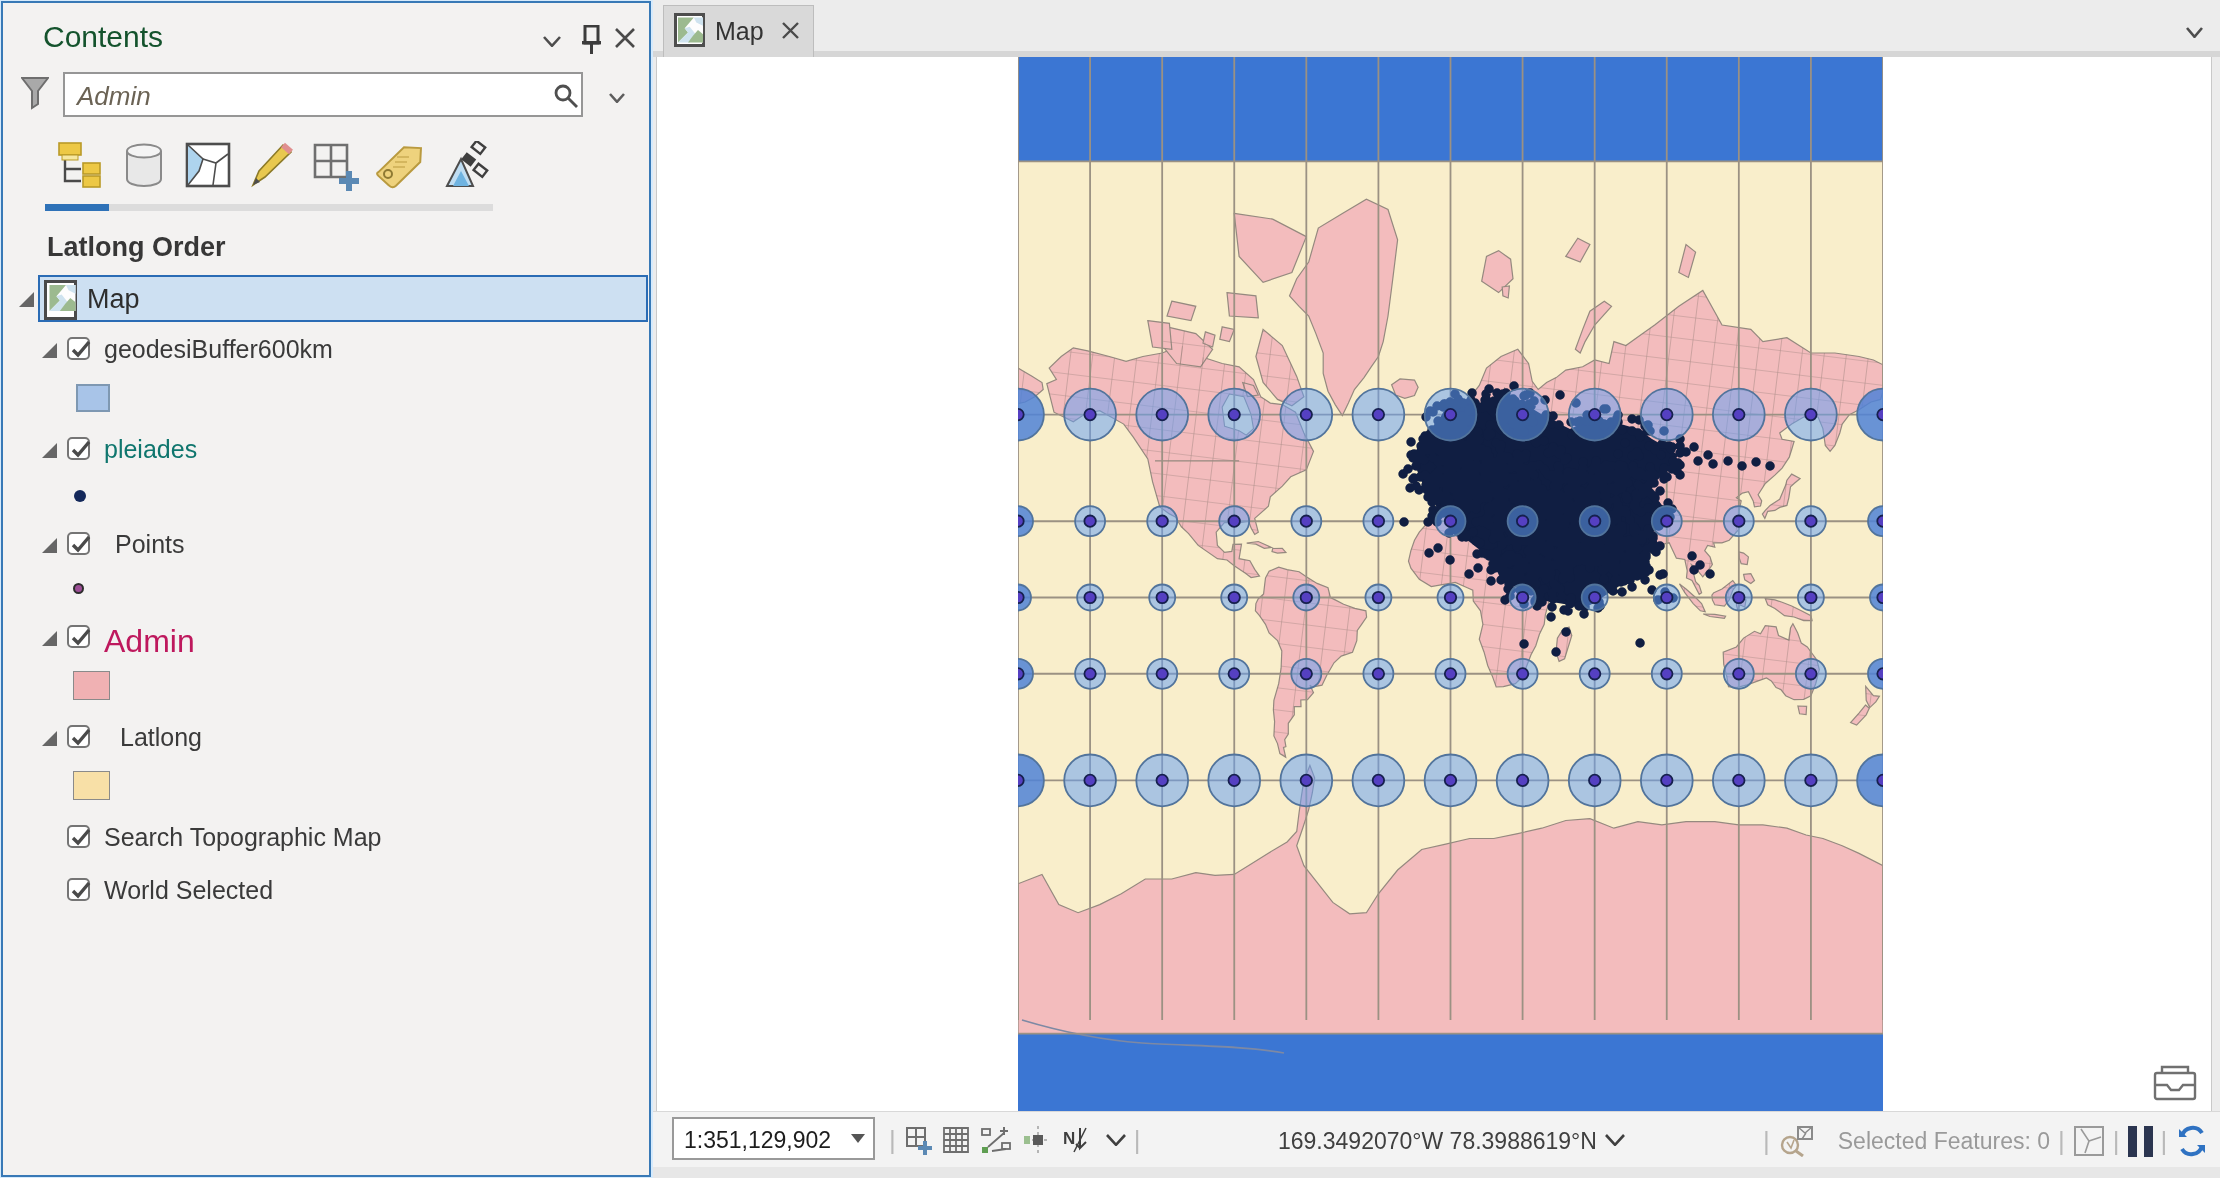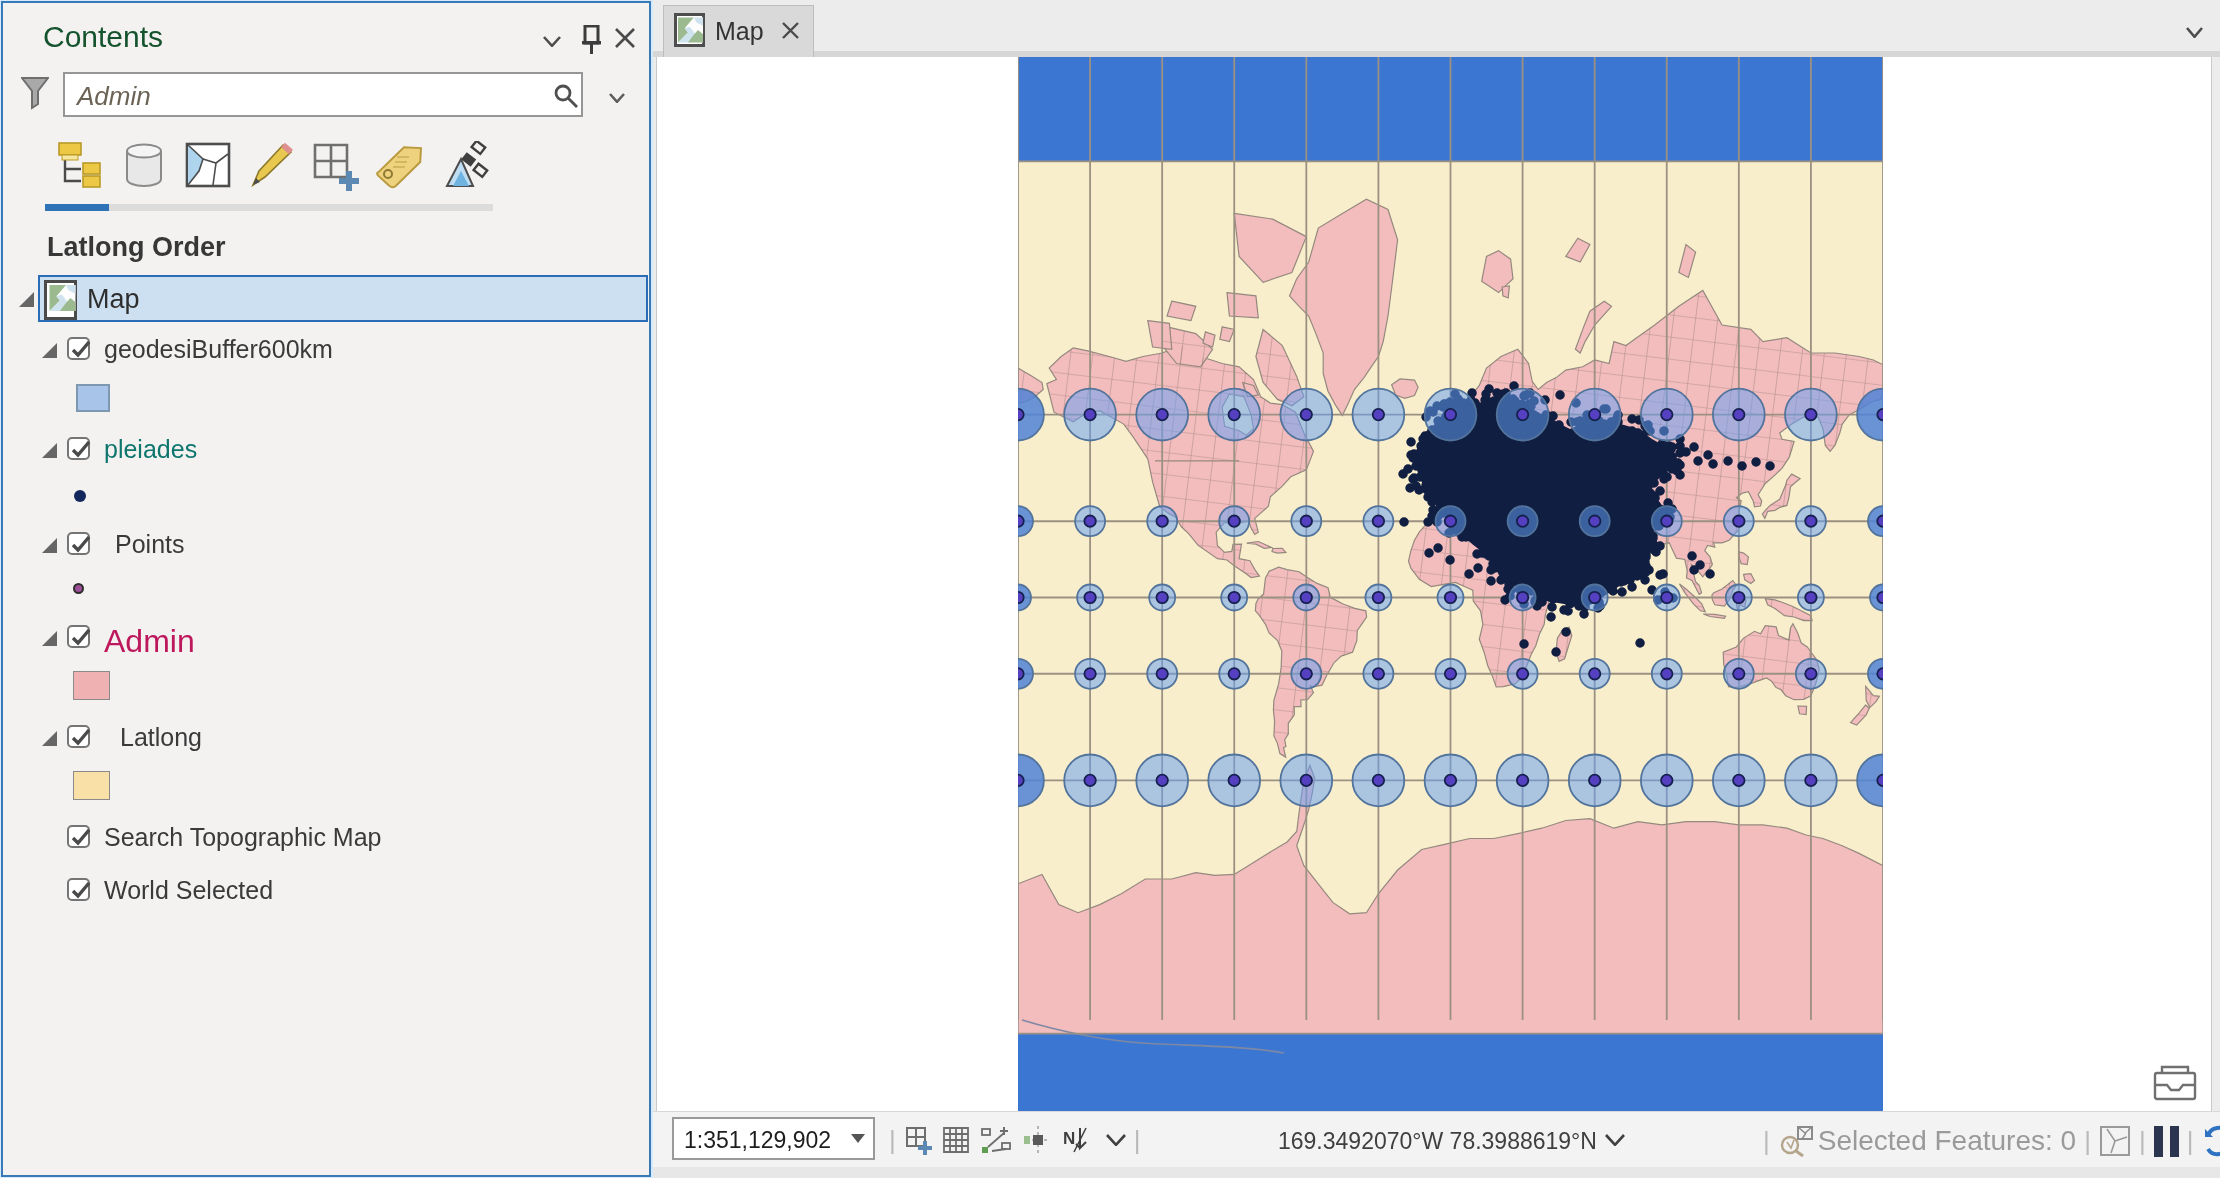--- a/index.html
+++ b/index.html
@@ -401,21 +401,21 @@
       </svg></div>
     <div class="abs" style="left:1102px;top:1124px;display:flex;align-items:center;white-space:nowrap;">
       <span style="color:#b9b9b9;font-size:26px;margin:0 8px;">|</span>
       <svg width="36" height="32" viewBox="0 0 36 32" style="">
         <circle cx="12" cy="20" r="8" fill="none" stroke="#b5a48c" stroke-width="2.4"></circle>
         <path d="M18 26l7 5" stroke="#b5a48c" stroke-width="3"></path>
         <path d="M9 17l4 6 3-8" fill="none" stroke="#b5a48c" stroke-width="1.6"></path>
         <rect x="20" y="2" width="14" height="12" fill="none" stroke="#8a8a8a" stroke-width="2"></rect>
         <path d="M20 2l7 6 7-6M24 14l4-6" stroke="#8a8a8a" stroke-width="1.4" fill="none"></path>
       </svg>
-      <span style="font-size:28px;color:#9a9a9a;margin-left:4px;">Selected Features: 0</span>
+      <span style="font-size:23px;color:#9a9a9a;margin-left:24px;">Selected Features: 0</span>
       <span style="color:#b9b9b9;font-size:26px;margin:0 8px;">|</span>
       <svg width="32" height="32" viewBox="0 0 32 32" style="">
         <rect x="2" y="2" width="28" height="28" fill="none" stroke="#9a9a9a" stroke-width="2"></rect>
         <path d="M8 4l8 12-4 12M16 16l12-4" stroke="#9a9a9a" stroke-width="1.6" fill="none"></path>
       </svg>
       <span style="color:#b9b9b9;font-size:26px;margin:0 8px;">|</span>
       <span style="display:inline-block;width:9px;height:31px;background:#2b3550;"></span>
       <span style="display:inline-block;width:7px;"></span>
       <span style="display:inline-block;width:9px;height:31px;background:#2b3550;"></span>
       <span style="color:#b9b9b9;font-size:26px;margin:0 8px;">|</span>

